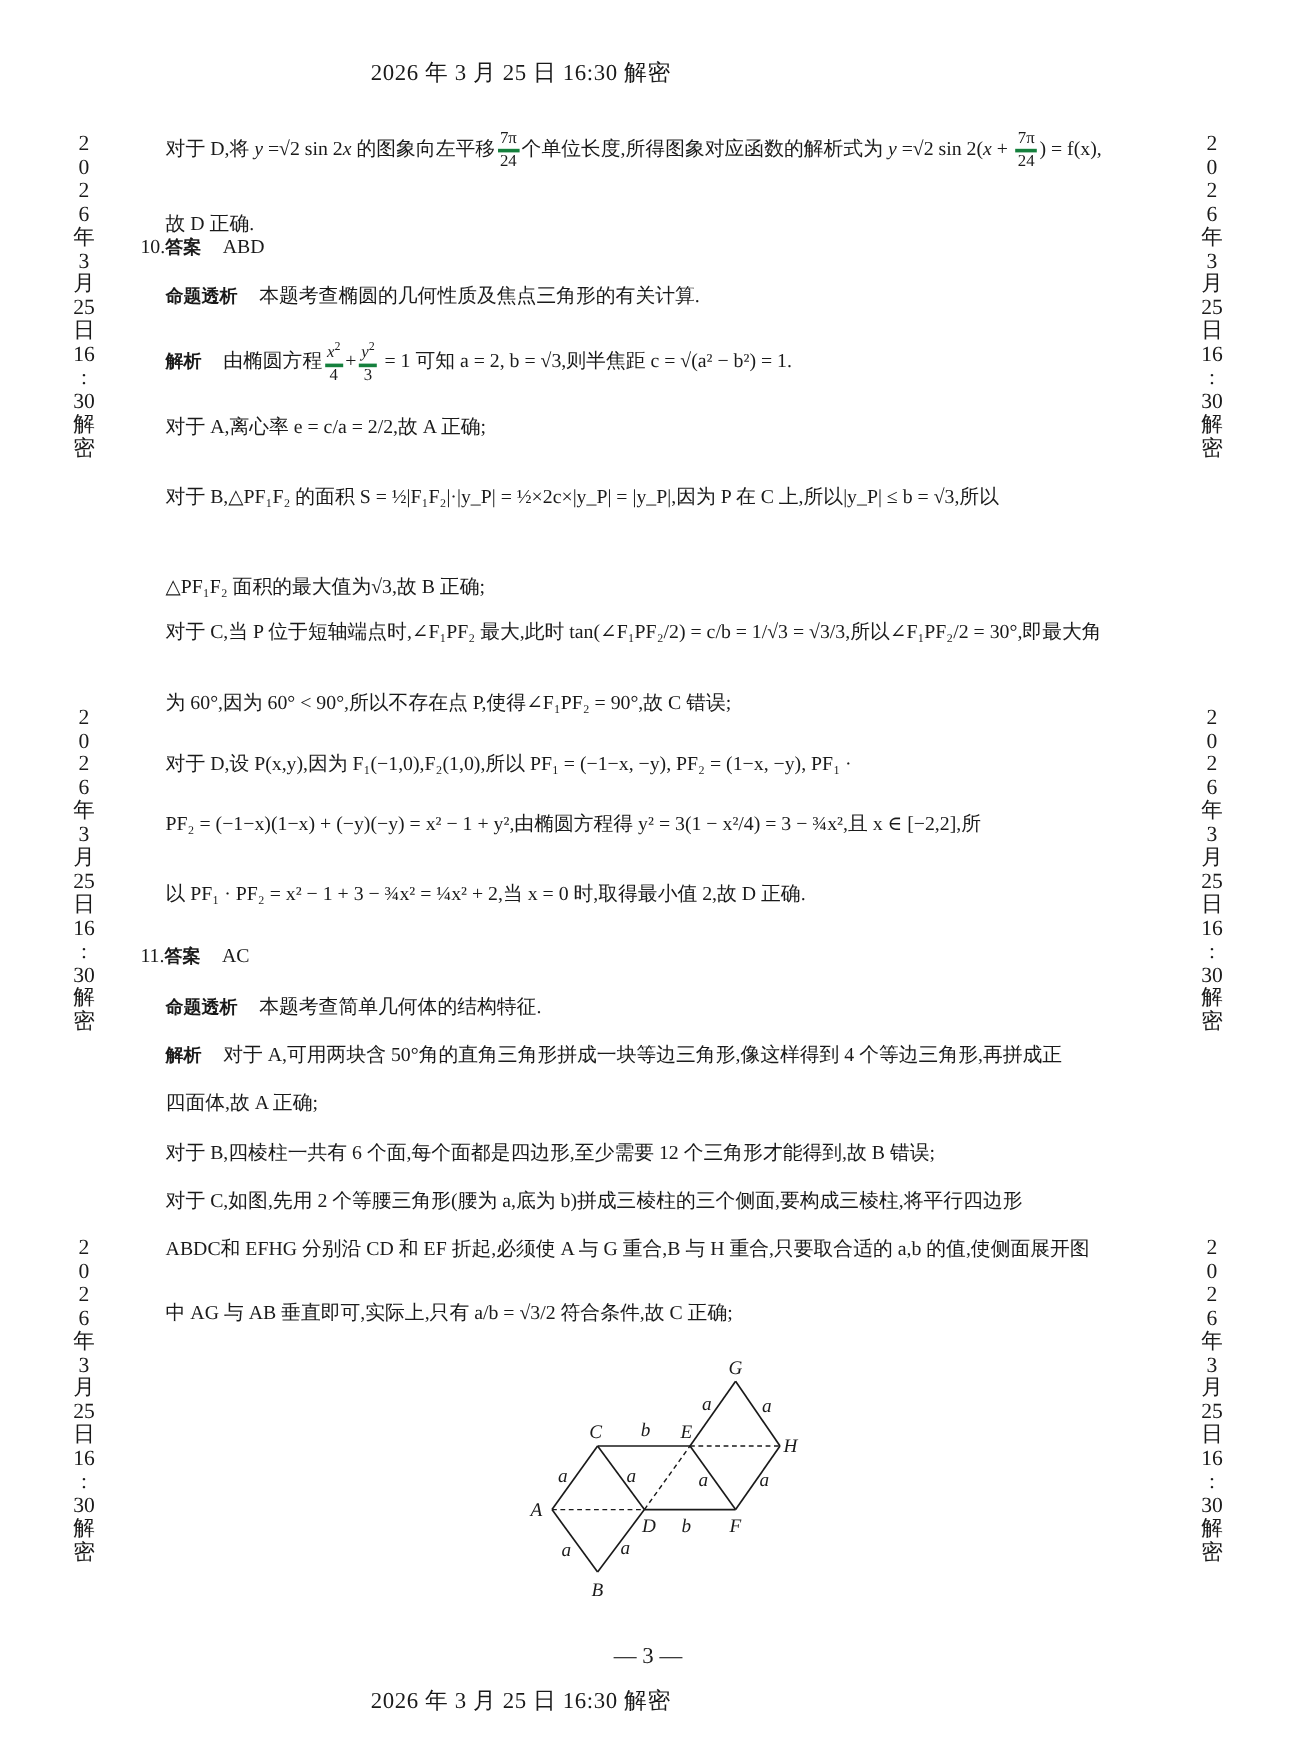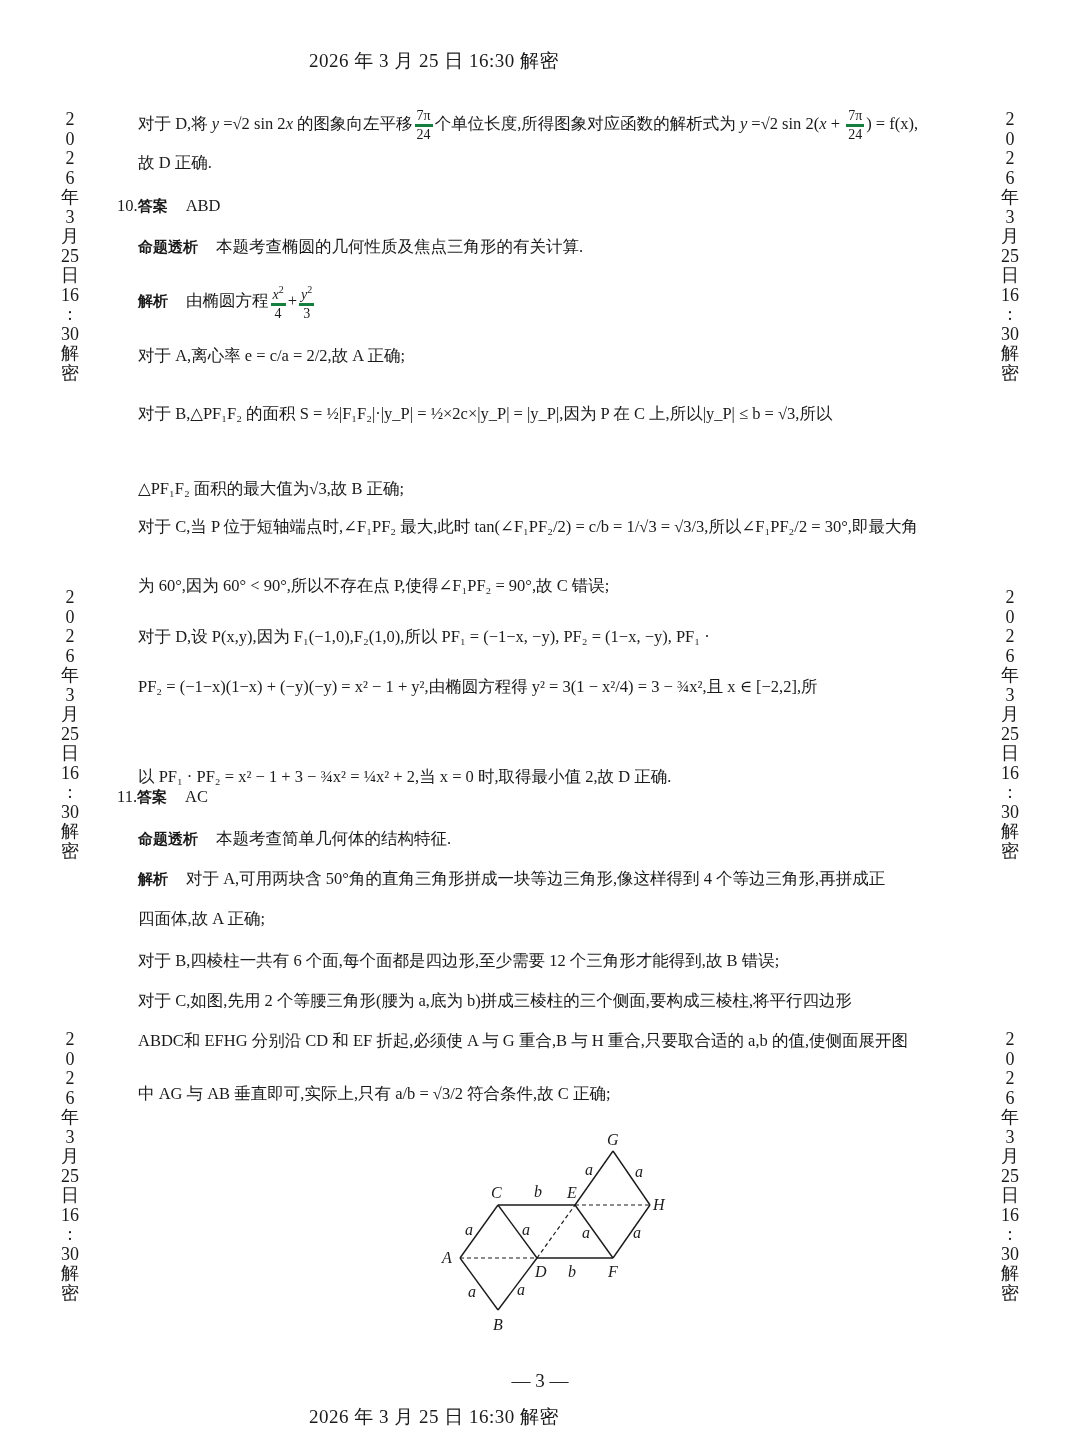--- a/index.html
+++ b/index.html
@@ -118,39 +118,39 @@
 日
 16
 :
 30
 解
 密</div>
 
 <div class="line" style="top:108px">
   <span>对于 D,将 </span><i>y</i> =√2 sin 2<i>x</i><span> 的图象向左平移</span><span class="frac"><span>7π</span><span>24</span></span><span>个单位长度,所得图象对应函数的解析式为 </span><i>y</i> =√2 sin 2(<i>x</i> + <span class="frac"><span>7π</span><span>24</span></span>)<span> = f(x),</span>
 </div>
-<div class="line" style="top:152px">故 D 正确.</div>
+<div class="line" style="top:176px">故 D 正确.</div>
 
 <div class="line qn" style="top:196px">
   <span>10.</span><span class="bold">答案</span><span>ABD</span>
 </div>
 <div class="line" style="top:236px">
   <span class="bold">命题透析</span><span>本题考查椭圆的几何性质及焦点三角形的有关计算.</span>
 </div>
 <div class="line" style="top:282px">
-  <span class="bold">解析</span><span>由椭圆方程</span><span class="frac"><span><i>x</i><sup>2</sup></span><span>4</span></span>+<span class="frac"><span><i>y</i><sup>2</sup></span><span>3</span></span>
+  <span class="bold">解析</span><span>由椭圆方程</span><span class="frac"><span><i>x</i><sup>2</sup></span><span>4</span></span>+<span class="frac"><span><i>y</i><sup>2</sup></span><span>3</span></span><span> = 1 可知 a = 2, b = √3,则半焦距 c = √(a² − b²) = 1.</span>
 </div>
 <div class="line" style="top:345px">对于 A,离心率 e = c/a = 2/2,故 A 正确;</div>
 <div class="line" style="top:403px">对于 B,△PF₁F₂ 的面积 S = ½|F₁F₂|·|y_P| = ½×2c×|y_P| = |y_P|,因为 P 在 C 上,所以|y_P| ≤ b = √3,所以</div>
 <div class="line" style="top:478px">△PF₁F₂ 面积的最大值为√3,故 B 正确;</div>
 <div class="line" style="top:516px">对于 C,当 P 位于短轴端点时,∠F₁PF₂ 最大,此时 tan(∠F₁PF₂/2) = c/b = 1/√3 = √3/3,所以∠F₁PF₂/2 = 30°,即最大角</div>
 <div class="line" style="top:575px">为 60°,因为 60° &lt; 90°,所以不存在点 P,使得∠F₁PF₂ = 90°,故 C 错误;</div>
 <div class="line" style="top:626px">对于 D,设 P(x,y),因为 F₁(−1,0),F₂(1,0),所以 PF₁ = (−1−x, −y), PF₂ = (1−x, −y), PF₁ ·</div>
 <div class="line" style="top:676px">PF₂ = (−1−x)(1−x) + (−y)(−y) = x² − 1 + y²,由椭圆方程得 y² = 3(1 − x²/4) = 3 − ¾x²,且 x ∈ [−2,2],所</div>
-<div class="line" style="top:766px">以 PF₁ · PF₂ = x² − 1 + 3 − ¾x² = ¼x² + 2,当 x = 0 时,取得最小值 2,故 D 正确.</div>
+<div class="line" style="top:734px">以 PF₁ · PF₂ = x² − 1 + 3 − ¾x² = ¼x² + 2,当 x = 0 时,取得最小值 2,故 D 正确.</div>
 
 <div class="line qn" style="top:787px">
   <span>11.</span><span class="bold">答案</span><span>AC</span>
 </div>
 <div class="line" style="top:828px">
   <span class="bold">命题透析</span><span>本题考查简单几何体的结构特征.</span>
 </div>
 <div class="line" style="top:868px">
   <span class="bold">解析</span><span>对于 A,可用两块含 50°角的直角三角形拼成一块等边三角形,像这样得到 4 个等边三角形,再拼成正</span>
 </div>

